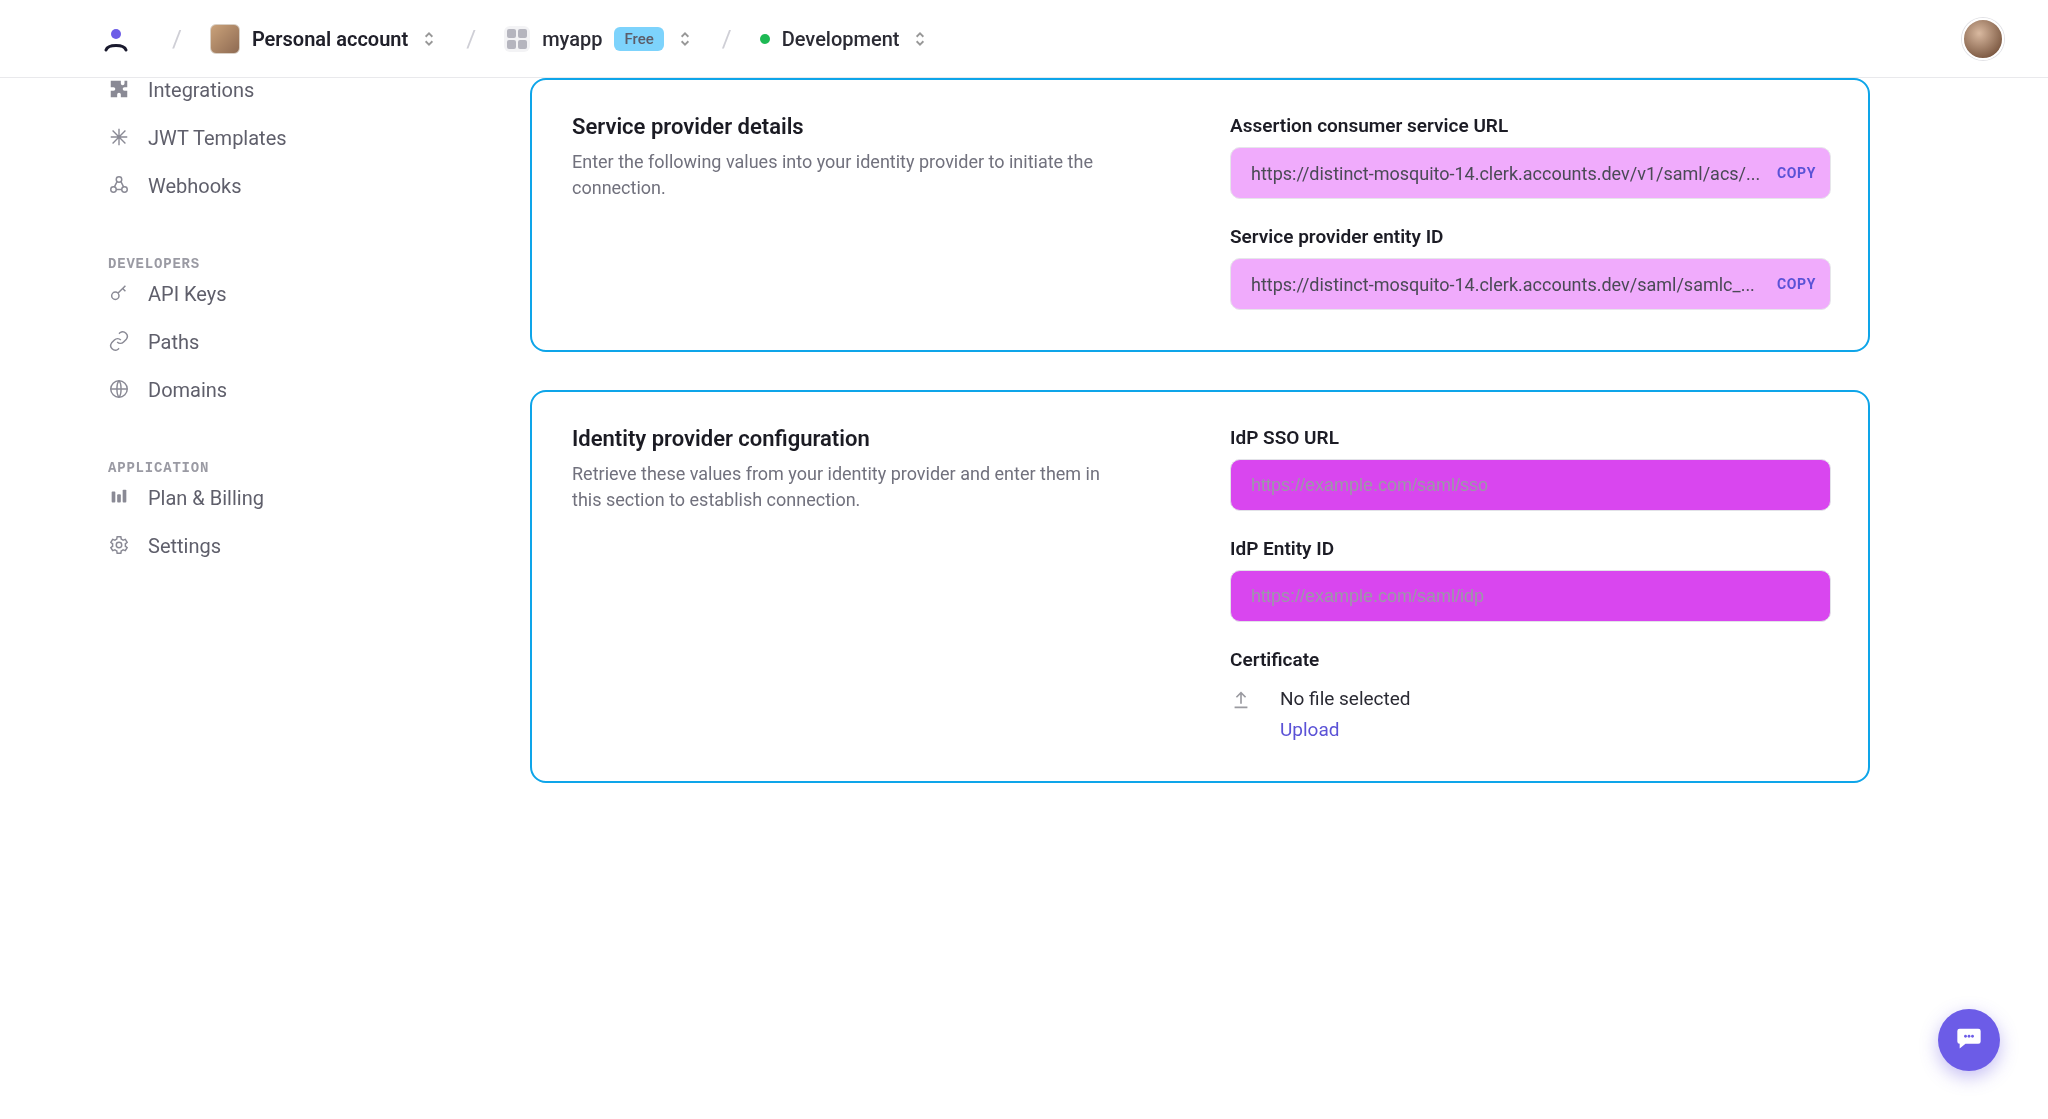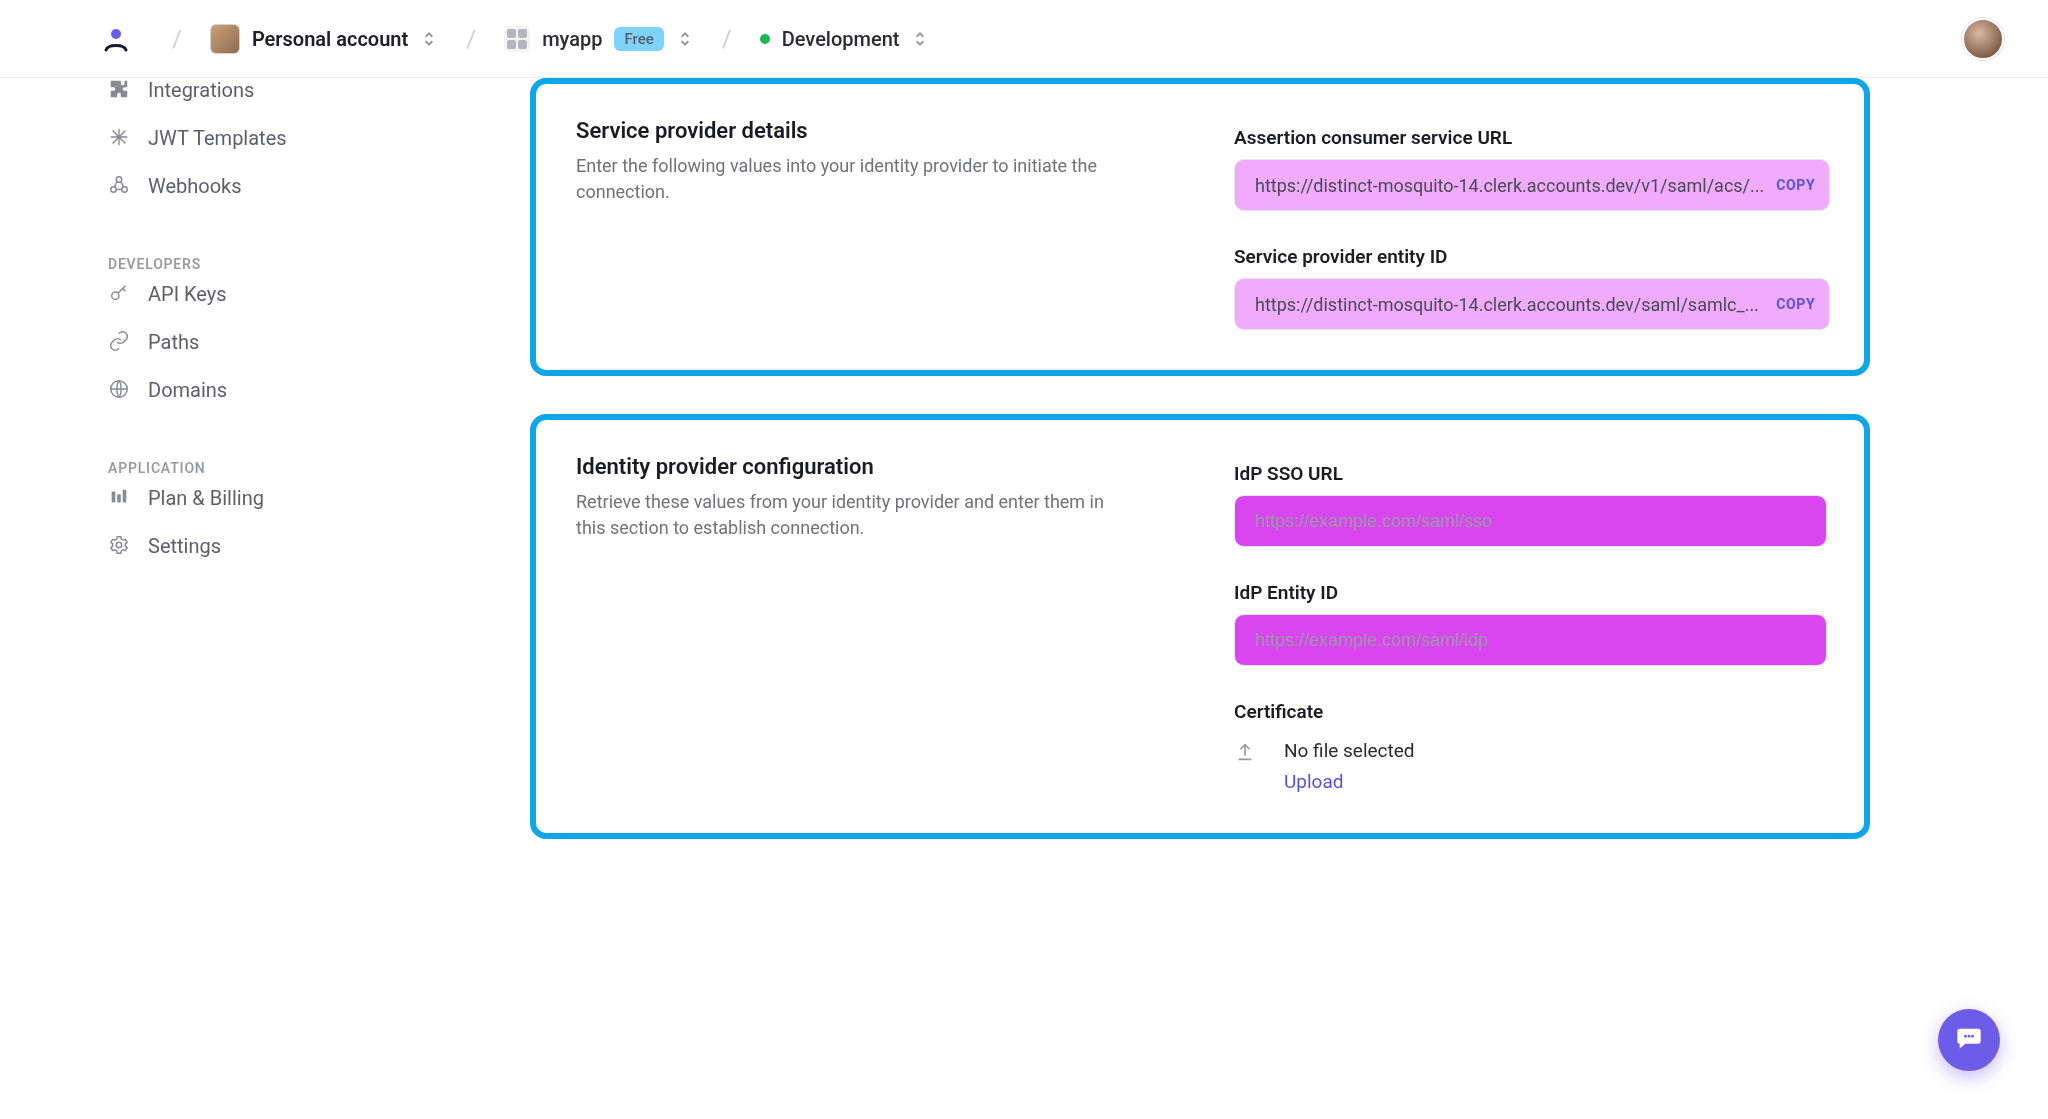--- a/index.html
+++ b/index.html
@@ -109,30 +109,31 @@
   }
   .nav-item .ic svg{ width:100%; height:100%; }
   .section-head{
     font-size:14px;
     letter-spacing:.8px;
     color:#9a9aa3;
     font-weight:600;
     margin-top:34px;
     margin-bottom:10px;
     padding-left:8px;
+    font-family:Liberation Mono, monospace;
   }
 
   
   .main{
     position:absolute;
     top:78px; left:530px; right:110px;
     max-width:1340px;
   }
   .card{
-    border:6px solid #0ea5e9;
+    border:2px solid #0ea5e9;
     border-radius:16px;
     padding:34px 37px 40px 40px;
     display:flex;
     gap:48px;
     margin-bottom:38px;
     background:#fff;
   }
   .card-left{
     flex:0 0 610px;
   }
@@ -152,21 +153,20 @@
     font-size:18px;
     line-height:1.45;
     color:#71717d;
     max-width:540px;
   }
   .field-label{
     font-size:19px;
     font-weight:600;
     color:#1c1c25;
     margin-bottom:10px;
-    margin-top:8px;
   }
   .readonly-box{
     display:flex; align-items:center;
     background:#f0abfc;
     border:1px solid #e6e6ea;
     border-radius:10px;
     height:52px;
     padding:0 14px 0 20px;
     gap:12px;
   }

